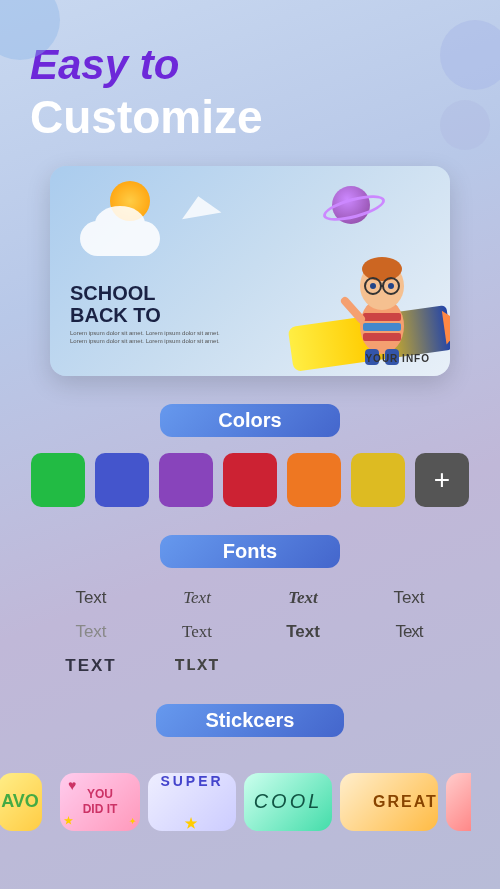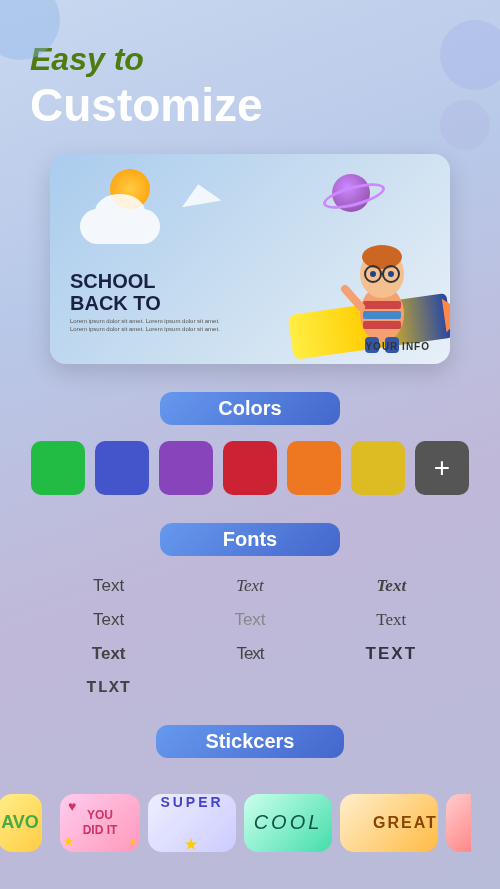--- a/index.html
+++ b/index.html
@@ -43,23 +43,23 @@
       flex-direction: column;
       align-items: center;
     }
 
     .headline {
       align-self: flex-start;
       margin-bottom: 20px;
       line-height: 1.2;
     }
     .headline-easy {
-      font-size: 32px;
+      font-size: 42px;
       font-weight: 900;
-      color: #4d7c0f;
+      color: #6d28d9;
       font-style: italic;
       display: block;
     }
     .headline-customize {
       font-size: 46px;
       font-weight: 900;
       color: white;
       display: block;
     }
 
@@ -215,21 +215,21 @@
       font-size: 28px;
       color: white;
       cursor: pointer;
       border: none;
     }
 
     
     .fonts-grid {
       width: 420px;
       display: grid;
-      grid-template-columns: repeat(3, 1fr);
+      grid-template-columns: repeat(4, 1fr);
       gap: 6px 4px;
       margin-bottom: 24px;
     }
     .font-sample {
       text-align: center;
       font-size: 17px;
       color: #444;
       cursor: pointer;
       padding: 4px 2px;
     }

